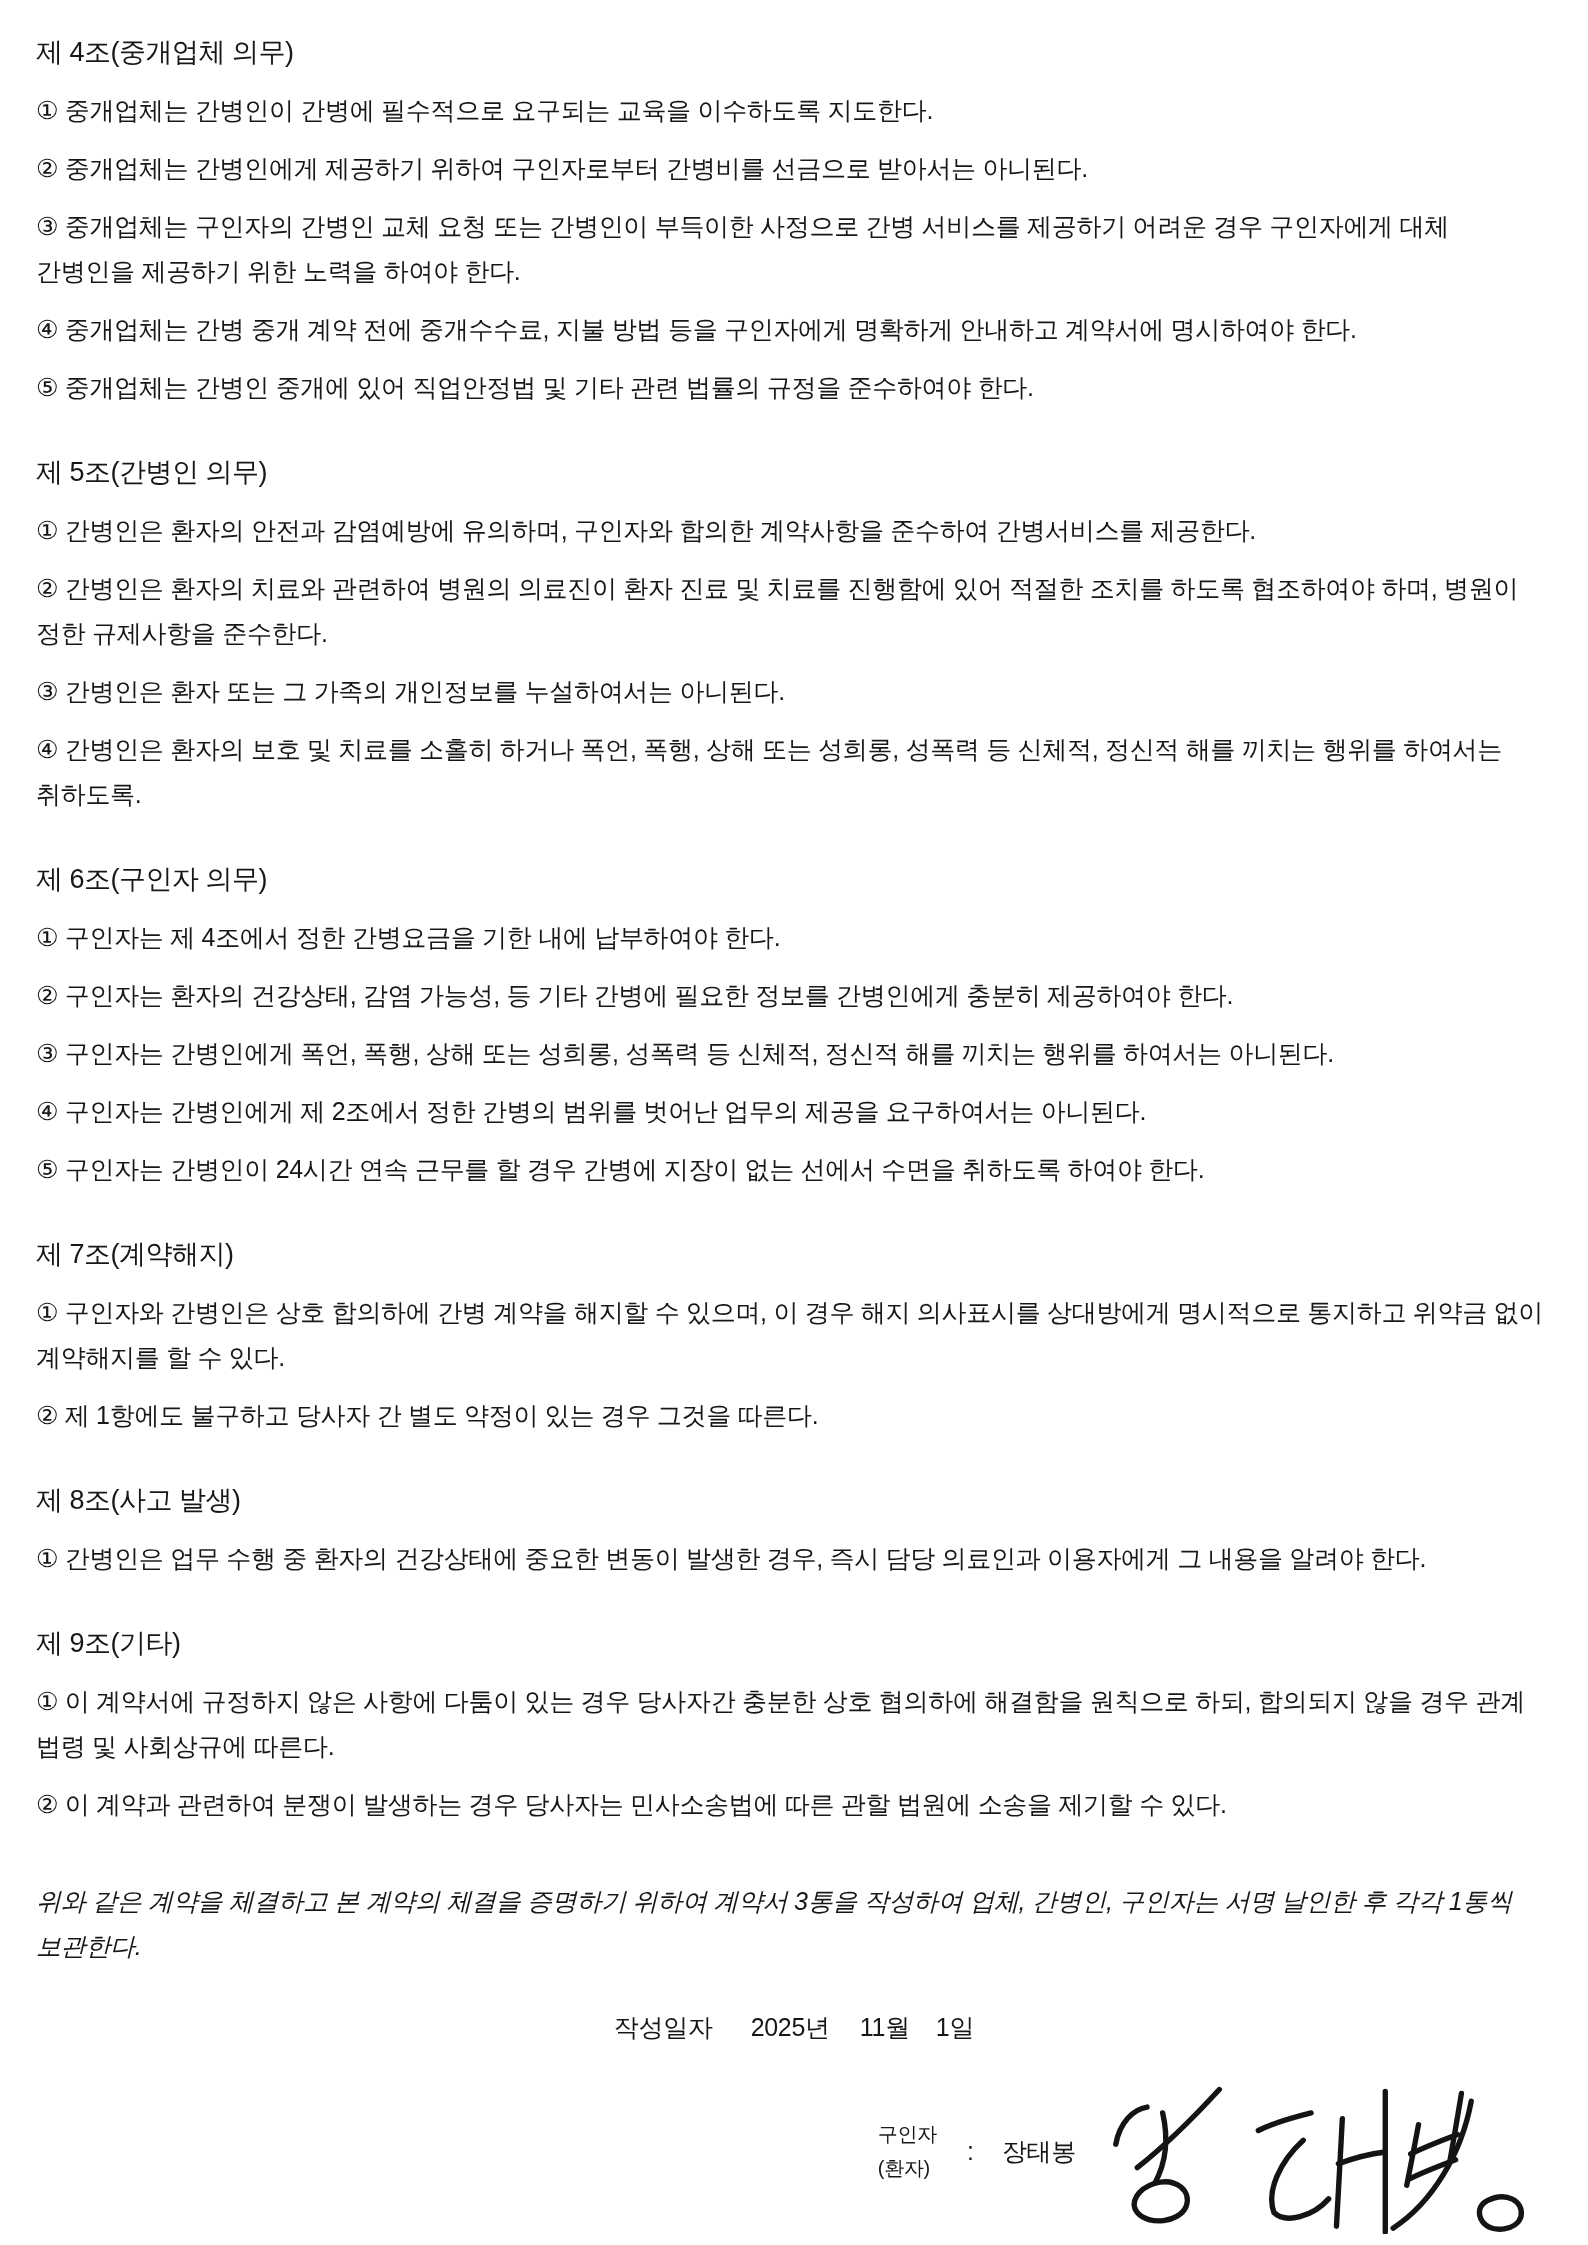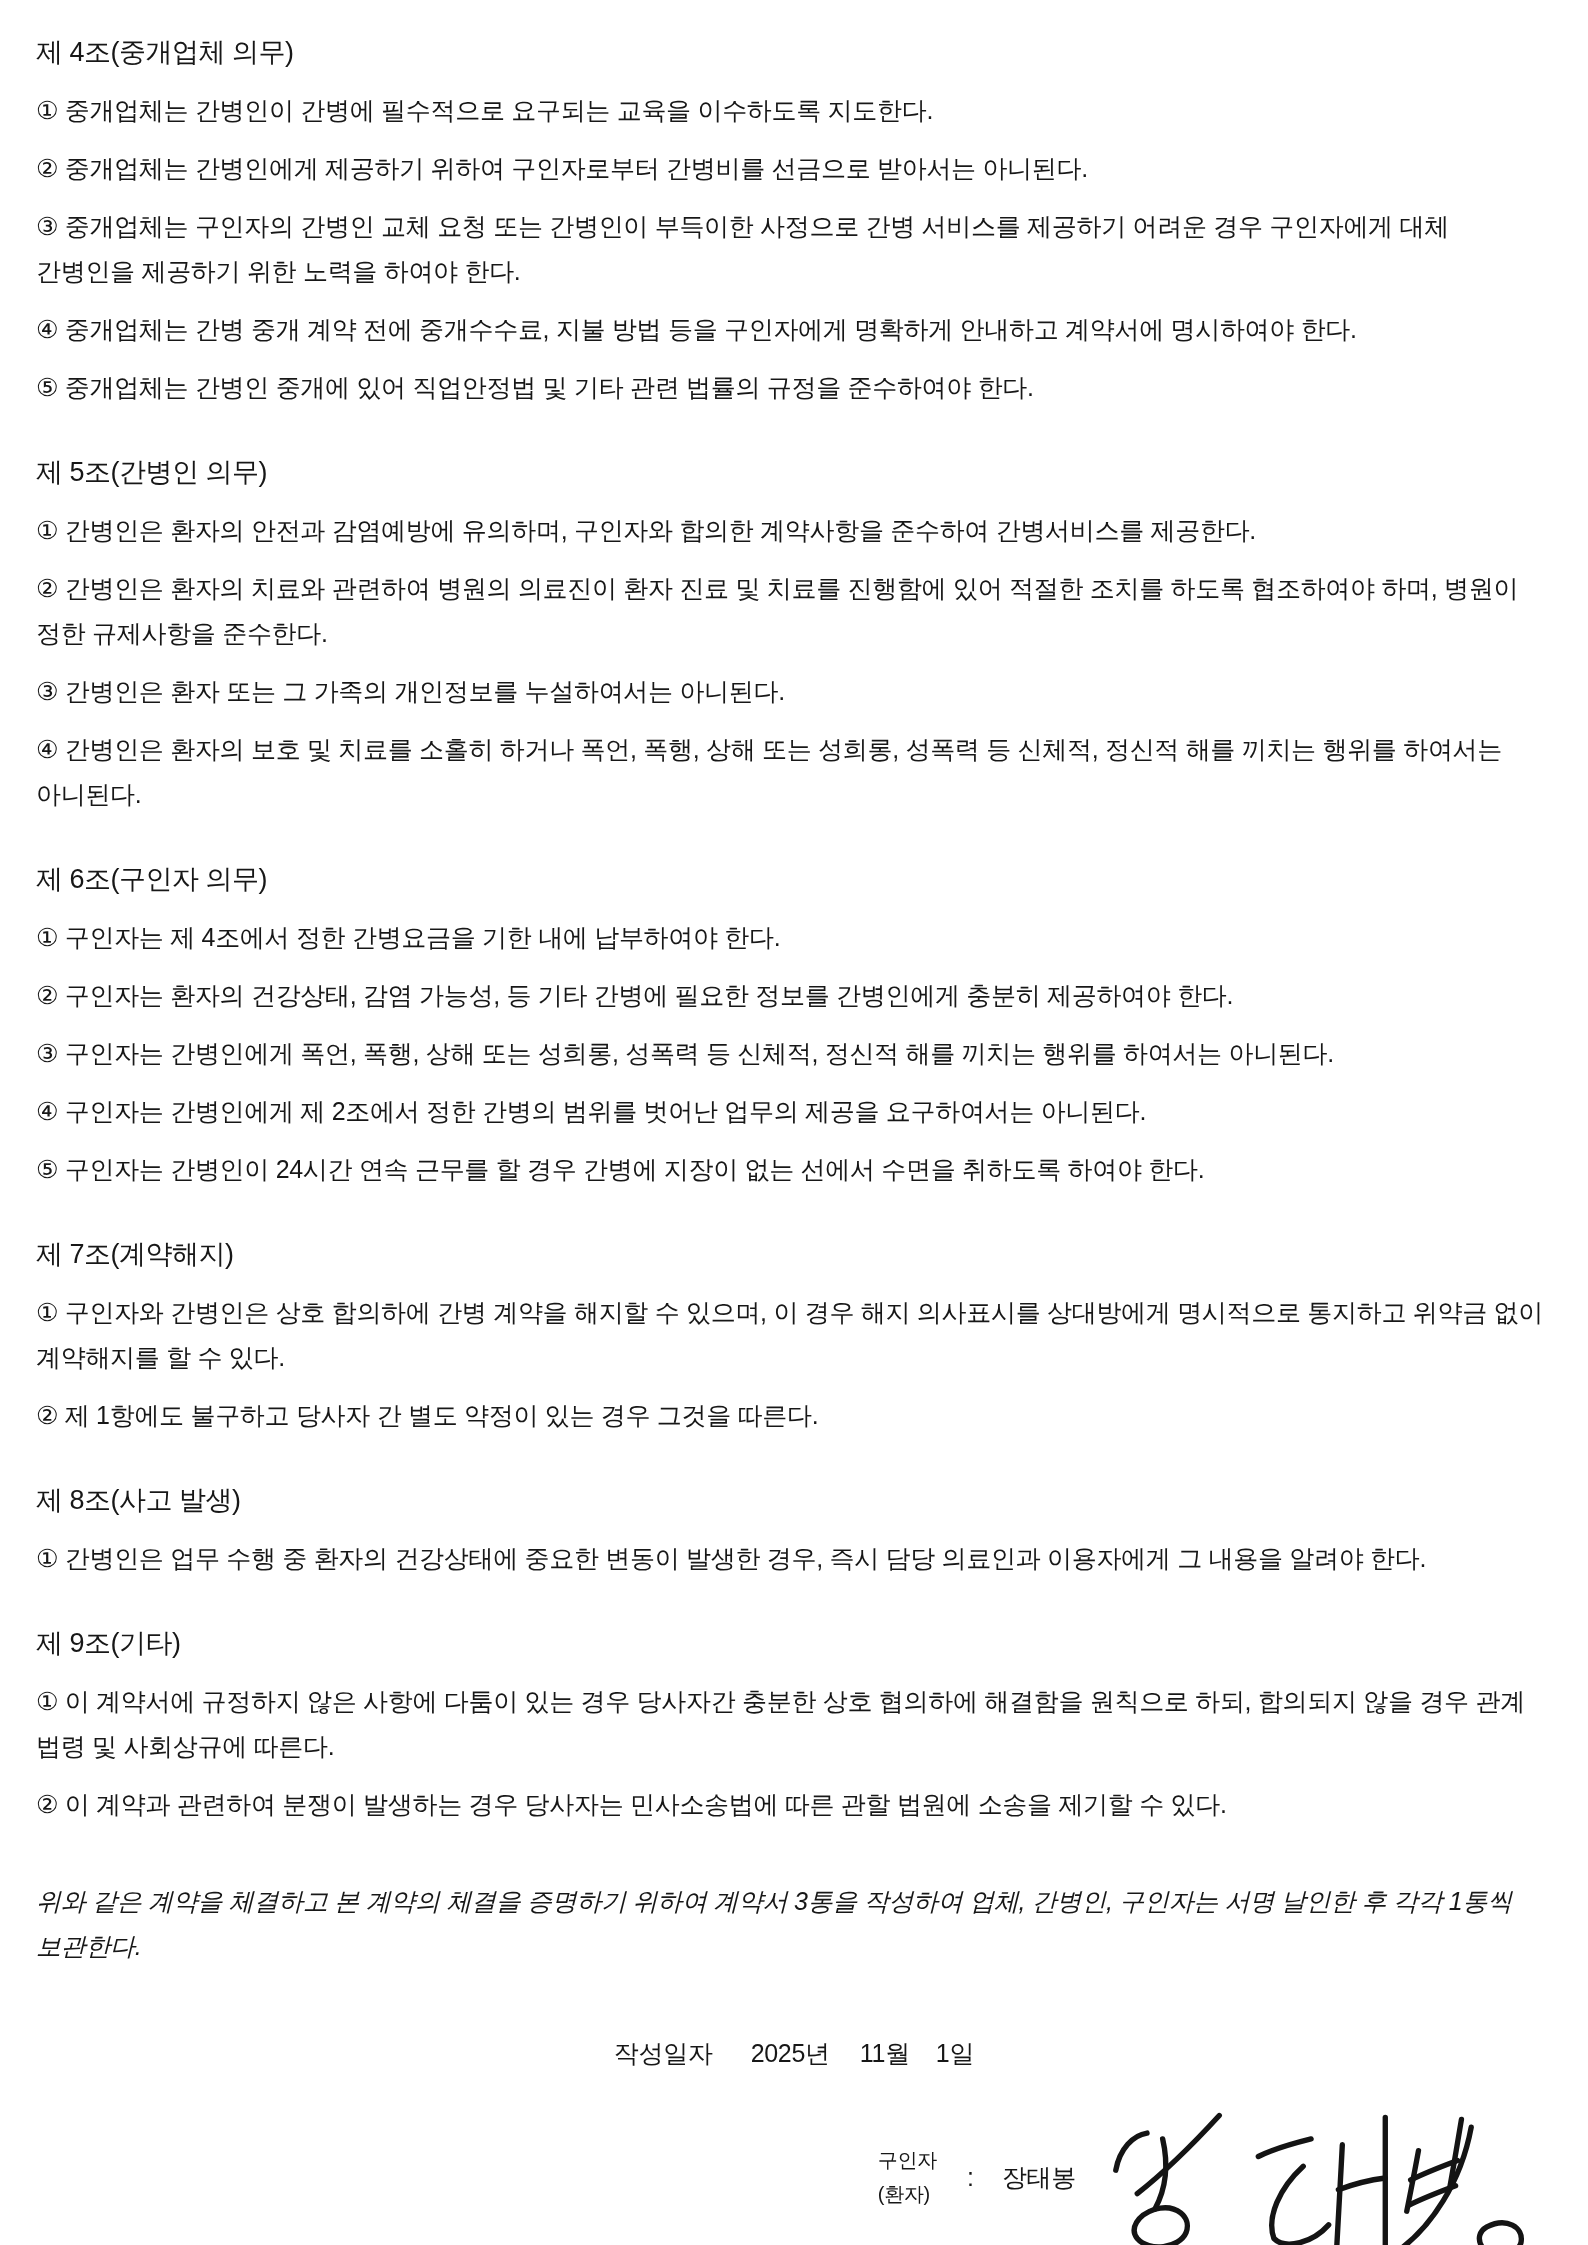--- a/index.html
+++ b/index.html
@@ -31,21 +31,21 @@
   .closing {
     font-size: 25px;
     line-height: 45px;
     margin: 52px 0 0 0;
     letter-spacing: -0.3px;
     word-break: keep-all;
     font-style: italic;
   }
 
   .date-row {
-    margin-top: 62px;
+    margin-top: 36px;
     text-align: center;
     font-size: 25px;
     line-height: 45px;
     letter-spacing: -0.3px;
   }
   .date-row .dl { margin-right: 38px; }
   .date-row .dy { margin-right: 30px; }
   .date-row .dm { margin-right: 26px; }
 
   .sig-row {
@@ -95,21 +95,21 @@
     <p class="clause">③ 중개업체는 구인자의 간병인 교체 요청 또는 간병인이 부득이한 사정으로 간병 서비스를 제공하기 어려운 경우 구인자에게 대체 간병인을 제공하기 위한 노력을 하여야 한다.</p>
     <p class="clause">④ 중개업체는 간병 중개 계약 전에 중개수수료, 지불 방법 등을 구인자에게 명확하게 안내하고 계약서에 명시하여야 한다.</p>
     <p class="clause">⑤ 중개업체는 간병인 중개에 있어 직업안정법 및 기타 관련 법률의 규정을 준수하여야 한다.</p>
   </section>
 
   <section class="article">
     <h2 class="article-title">제 5조(간병인 의무)</h2>
     <p class="clause">① 간병인은 환자의 안전과 감염예방에 유의하며, 구인자와 합의한 계약사항을 준수하여 간병서비스를 제공한다.</p>
     <p class="clause">② 간병인은 환자의 치료와 관련하여 병원의 의료진이 환자 진료 및 치료를 진행함에 있어 적절한 조치를 하도록 협조하여야 하며, 병원이 정한 규제사항을 준수한다.</p>
     <p class="clause">③ 간병인은 환자 또는 그 가족의 개인정보를 누설하여서는 아니된다.</p>
-    <p class="clause">④ 간병인은 환자의 보호 및 치료를 소홀히 하거나 폭언, 폭행, 상해 또는 성희롱, 성폭력 등 신체적, 정신적 해를 끼치는 행위를 하여서는 아니된다.</p>
+    <p class="clause">④ 간병인은 환자의 보호 및 치료를 소홀히 하거나 폭언, 폭행, 상해 또는 성희롱, 성폭력 등 신체적, 정신적 해를 끼치는 행위를 하여서는 취하도록.</p>
   </section>
 
   <section class="article">
     <h2 class="article-title">제 6조(구인자 의무)</h2>
     <p class="clause">① 구인자는 제 4조에서 정한 간병요금을 기한 내에 납부하여야 한다.</p>
     <p class="clause">② 구인자는 환자의 건강상태, 감염 가능성, 등 기타 간병에 필요한 정보를 간병인에게 충분히 제공하여야 한다.</p>
     <p class="clause">③ 구인자는 간병인에게 폭언, 폭행, 상해 또는 성희롱, 성폭력 등 신체적, 정신적 해를 끼치는 행위를 하여서는 아니된다.</p>
     <p class="clause">④ 구인자는 간병인에게 제 2조에서 정한 간병의 범위를 벗어난 업무의 제공을 요구하여서는 아니된다.</p>
     <p class="clause">⑤ 구인자는 간병인이 24시간 연속 근무를 할 경우 간병에 지장이 없는 선에서 수면을 취하도록 하여야 한다.</p>
   </section>

